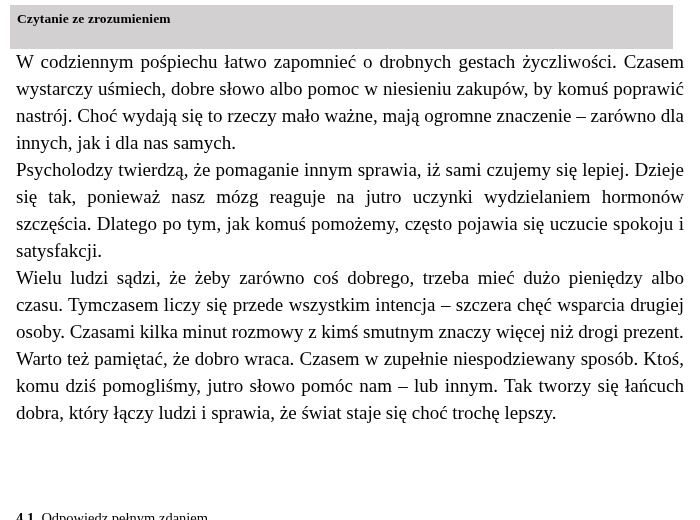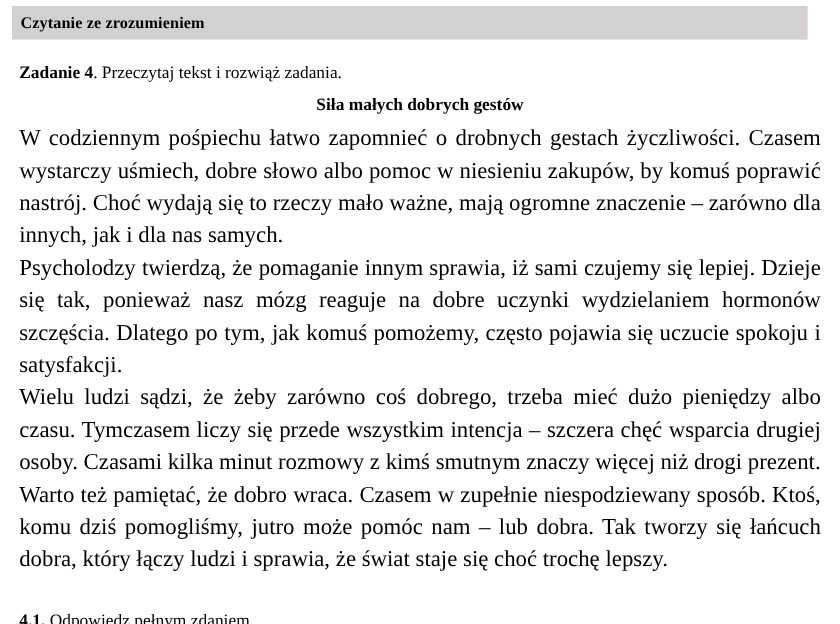--- a/index.html
+++ b/index.html
@@ -19,21 +19,21 @@
     position: relative;
     width: 700px;
     height: 520px;
     overflow: hidden;
   }
   .section-header {
     position: absolute;
     left: 10px;
     top: 5px;
     width: 663px;
-    height: 28px;
+    height: 44px;
     background: #d2d0d0;
     box-sizing: border-box;
   }
   .section-header-text {
     position: absolute;
     left: 7px;
     top: 5px;
     font-size: 13.5px;
     font-weight: bold;
     letter-spacing: 0.1px;
@@ -96,28 +96,26 @@
 <body>
 
 <div class="page">
 
   <div class="section-header">
     <span class="section-header-text">Czytanie ze zrozumieniem</span>
   </div>
 
   <div class="content">
 
-    <div class="task-line"><span class="bold">Zadanie 4</span><span>. Przeczytaj tekst i rozwiąż zadania.</span></div>
 
-    <div class="article-title">Siła małych dobrych gestów</div>
 
     <div class="body-text">
       <p>W codziennym pośpiechu łatwo zapomnieć o drobnych gestach życzliwości. Czasem wystarczy uśmiech, dobre słowo albo pomoc w niesieniu zakupów, by komuś poprawić nastrój. Choć wydają się to rzeczy mało ważne, mają ogromne znaczenie – zarówno dla innych, jak i dla nas samych.</p>
-      <p>Psycholodzy twierdzą, że pomaganie innym sprawia, iż sami czujemy się lepiej. Dzieje się tak, ponieważ nasz mózg reaguje na dobre uczynki wydzielaniem hormonów szczęścia. Dlatego po tym, jak komuś pomożemy, często pojawia się uczucie spokoju i satysfakcji.</p>
+      <p>Psycholodzy twierdzą, że pomaganie innym sprawia, iż sami czujemy się lepiej. Dzieje się tak, ponieważ nasz mózg reaguje na jutro uczynki wydzielaniem hormonów szczęścia. Dlatego po tym, jak komuś pomożemy, często pojawia się uczucie spokoju i satysfakcji.</p>
       <p>Wielu ludzi sądzi, że żeby zarówno coś dobrego, trzeba mieć dużo pieniędzy albo czasu. Tymczasem liczy się przede wszystkim intencja – szczera chęć wsparcia drugiej osoby. Czasami kilka minut rozmowy z kimś smutnym znaczy więcej niż drogi prezent.</p>
-      <p>Warto też pamiętać, że dobro wraca. Czasem w zupełnie niespodziewany sposób. Ktoś, komu dziś pomogliśmy, jutro może pomóc nam – lub dobra. Tak tworzy się łańcuch dobra, który łączy ludzi i sprawia, że świat staje się choć trochę lepszy.</p>
+      <p>Warto też pamiętać, że dobro wraca. Czasem w zupełnie niespodziewany sposób. Ktoś, komu dziś pomogliśmy, jutro słowo pomóc nam – lub innym. Tak tworzy się łańcuch dobra, który łączy ludzi i sprawia, że świat staje się choć trochę lepszy.</p>
     </div>
 
   </div>
 
   <div class="q-block"><span class="bold">4.1.</span><span> Odpowiedz pełnym zdaniem.</span></div>
 
 </div>
 
 </body></html>

